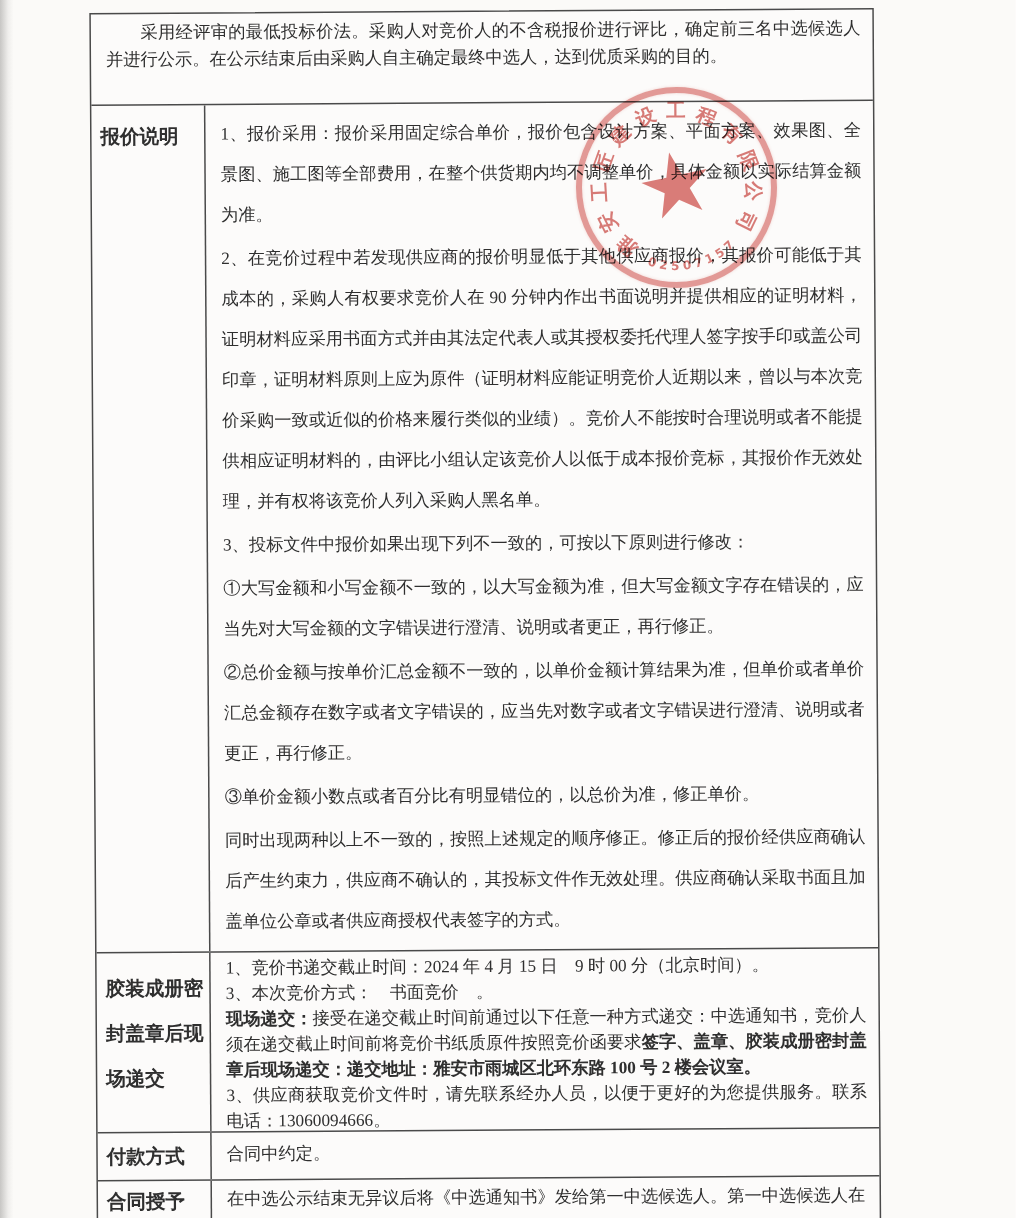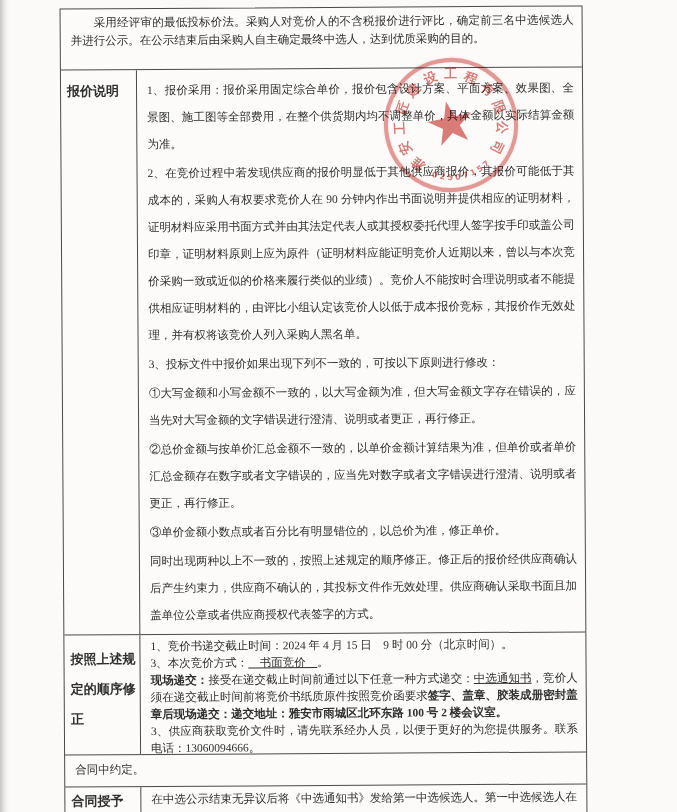--- a/index.html
+++ b/index.html
@@ -52,21 +52,21 @@
   
   .r-payment{height:31px;}
   .r-payment .cell-label{padding-top:7px;}
   .r-payment .cell-content{padding-top:7px;}
   
   .r-award{height:28px;}
   .r-award .cell-label{padding-top:5px;}
   .r-award .cell-content{padding-top:5px;}
 
   .b{font-weight:bold;}
-  .u{text-decoration:underline;white-space:pre;}
+  .u{white-space:pre;}
 
   
   .stamp{
     position:absolute;left:384px;top:58px;width:134px;height:134px;
     transform:rotate(-12deg);
     mix-blend-mode:multiply;opacity:0.82;
     pointer-events:none;
   }
   .stamp-ring{
     position:absolute;inset:0;border-radius:50%;
@@ -113,30 +113,31 @@
         <p>2、在竞价过程中若发现供应商的报价明显低于其他供应商报价，其报价可能低于其成本的，采购人有权要求竞价人在 90 分钟内作出书面说明并提供相应的证明材料，证明材料应采用书面方式并由其法定代表人或其授权委托代理人签字按手印或盖公司印章，证明材料原则上应为原件（证明材料应能证明竞价人近期以来，曾以与本次竞价采购一致或近似的价格来履行类似的业绩）。竞价人不能按时合理说明或者不能提供相应证明材料的，由评比小组认定该竞价人以低于成本报价竞标，其报价作无效处理，并有权将该竞价人列入采购人黑名单。</p>
         <p>3、投标文件中报价如果出现下列不一致的，可按以下原则进行修改：</p>
         <p>①大写金额和小写金额不一致的，以大写金额为准，但大写金额文字存在错误的，应当先对大写金额的文字错误进行澄清、说明或者更正，再行修正。</p>
         <p>②总价金额与按单价汇总金额不一致的，以单价金额计算结果为准，但单价或者单价汇总金额存在数字或者文字错误的，应当先对数字或者文字错误进行澄清、说明或者更正，再行修正。</p>
         <p>③单价金额小数点或者百分比有明显错位的，以总价为准，修正单价。</p>
         <p>同时出现两种以上不一致的，按照上述规定的顺序修正。修正后的报价经供应商确认后产生约束力，供应商不确认的，其投标文件作无效处理。供应商确认采取书面且加盖单位公章或者供应商授权代表签字的方式。</p>
       </div>
     </div>
 
     <div class="row r-submission">
-      <div class="cell-label">按照上述规定的顺序修正</div>
+      <div class="cell-label">胶装成册密封盖章后现场递交</div>
       <div class="cell-content">
         <p>1、竞价书递交截止时间：2024 年 4 月 15 日　9 时 00 分（北京时间）。</p>
         <p><span>3、本次竞价方式：</span><span class="u">　书面竞价　</span><span>。</span></p>
         <p><span class="b">现场递交：</span><span>接受在递交截止时间前通过以下任意一种方式递交：</span><span class="u">中选通知书</span><span>，竞价人须在递交截止时间前将竞价书纸质原件按照竞价函要求</span><span class="b">签字、盖章、胶装成册密封盖章后现场递交：</span><span class="b">递交地址：雅安市雨城区北环东路 100 号 2 楼会议室。</span></p>
         <p>3、供应商获取竞价文件时，请先联系经办人员，以便于更好的为您提供服务。联系电话：13060094666。</p>
       </div>
     </div>
 
     <div class="row r-payment">
+      <div class="cell-label">付款方式</div>
       <div class="cell-content">
         <p>合同中约定。</p>
       </div>
     </div>
 
     <div class="row r-award">
       <div class="cell-label">合同授予</div>
       <div class="cell-content">
         <p>在中选公示结束无异议后将《中选通知书》发给第一中选候选人。第一中选候选人在</p>
       </div>

